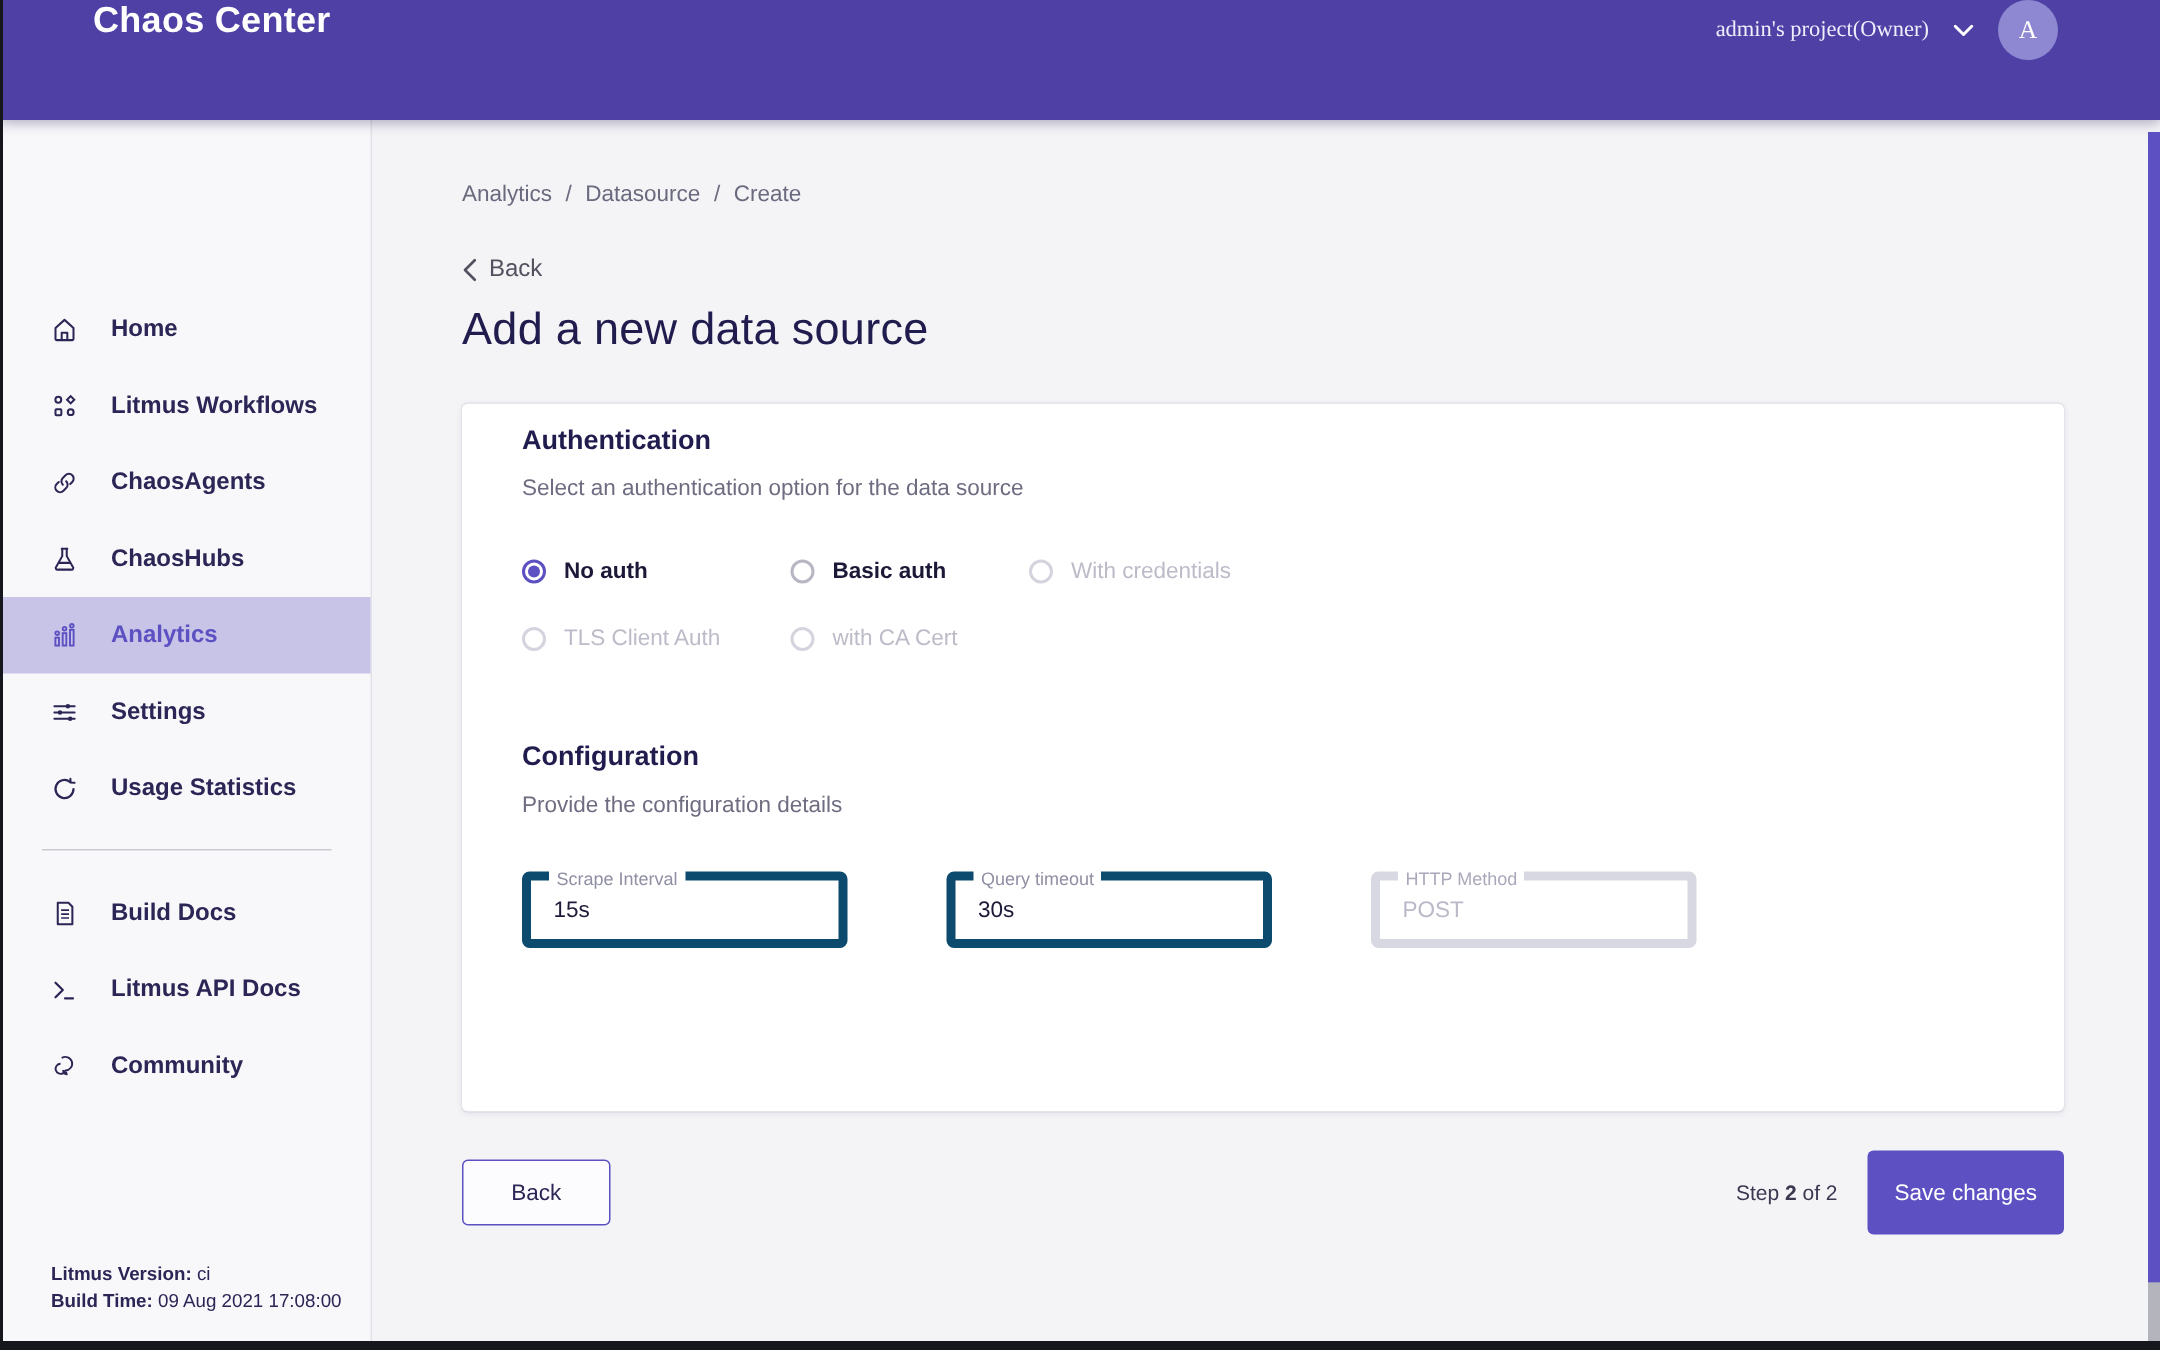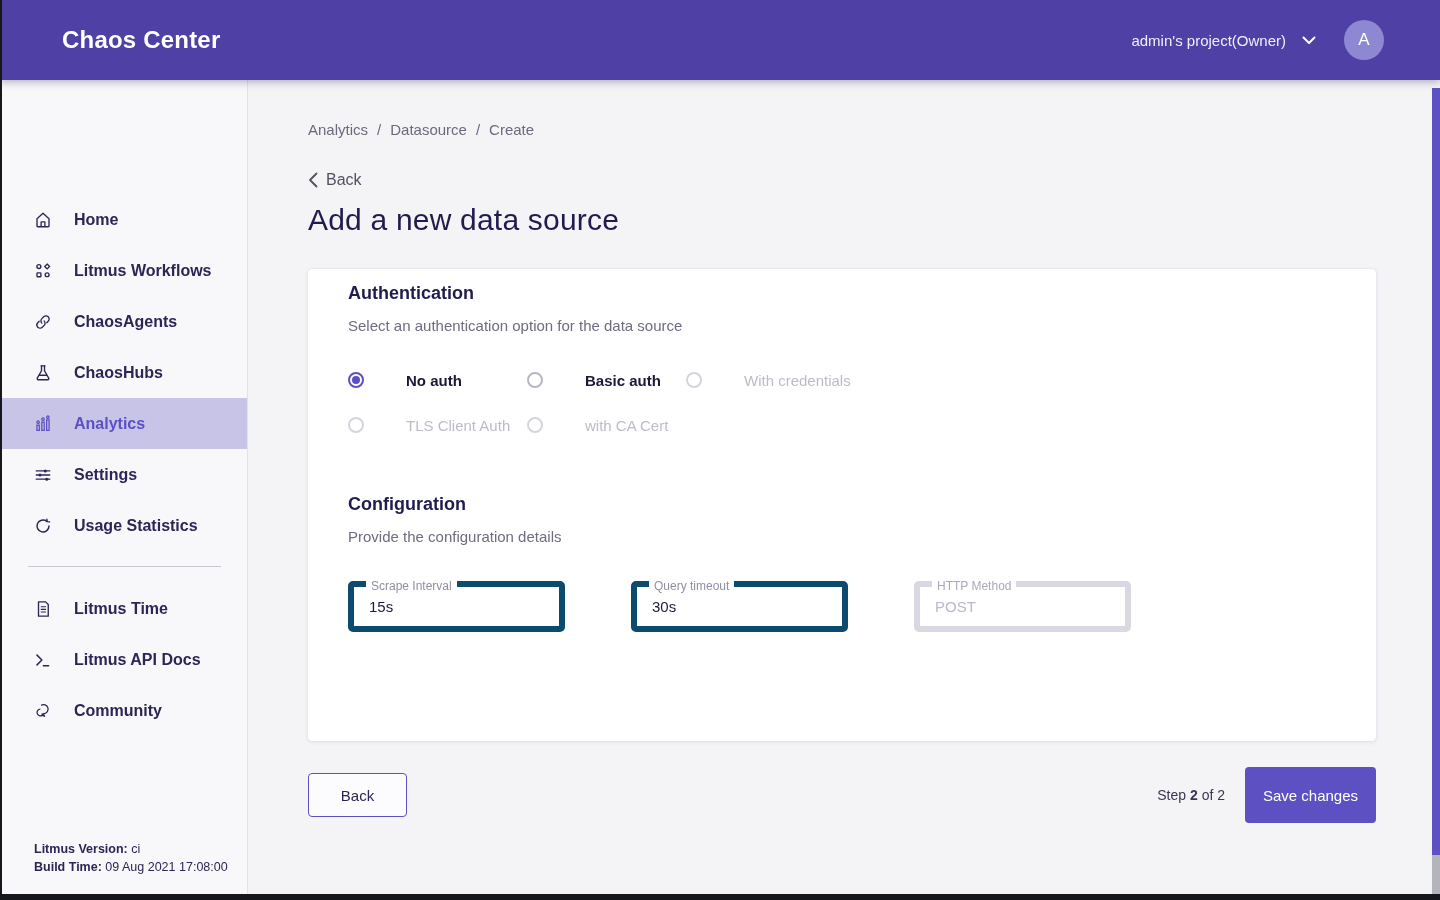--- a/index.html
+++ b/index.html
@@ -15,23 +15,23 @@
     --gray:#6d6c80;
     --disabled:#bcbcc9;
     --content-bg:#f4f4f7;
     --sidebar-bg:#f8f8fb;
   }
 
   .left-edge{ position:fixed; left:0; top:0; width:2px; height:900px; background:#16161d; z-index:60;}
   .bottom-edge{ position:fixed; left:0; bottom:0; width:1440px; height:6px; background:#16161d; z-index:60;}
 
   
-  .header{ position:relative; height:80px; background:var(--purple-header); display:flex; align-items:center; box-shadow:0 2px 8px rgba(40,35,80,.35); z-index:20;}
+  .header{ position:relative; height:80px; background:var(--purple-header); display:flex; box-shadow:0 2px 8px rgba(40,35,80,.35); z-index:20;}
   .app-title{ color:#fff; font-size:24px; font-weight:700; margin-left:62px; letter-spacing:.2px;}
-  .header-right{ position:absolute; right:56px; display:flex; align-items:center; gap:28px;}
+  .header-right{ position:absolute; right:68px; display:flex; align-items:center; gap:16px;font-family:Liberation Serif, serif;}
   .project-selector{ display:flex; align-items:center; gap:16px; color:#f0eefc; font-size:15px; cursor:pointer;}
   .caret svg{ display:block; }
   .avatar{ width:40px; height:40px; border-radius:50%; background:#8e88d2; color:#fff; font-size:17px; display:flex; align-items:center; justify-content:center; cursor:pointer;}
 
   
   .shell{ display:flex; height:814px; }
   .sidebar{ width:248px; background:var(--sidebar-bg); border-right:1px solid #e2e2ea; position:relative; flex-shrink:0; padding-top:114px;}
   .side-item{ height:51px; display:flex; align-items:center; cursor:pointer; color:var(--navy); }
   .side-item .icon{ width:18px; height:18px; margin-left:34px; display:flex; align-items:center; justify-content:center; color:var(--navy);}
   .side-item .lbl{ margin-left:22px; font-size:16px; font-weight:600; }
@@ -50,21 +50,21 @@
   .back-link{ margin-top:33px; display:flex; align-items:center; gap:8px; color:#53515f; font-size:16px; cursor:pointer; width:70px;}
   .page-title{ margin-top:14px; font-size:30px; font-weight:500; color:var(--title); letter-spacing:.2px;}
 
   
   .card{ margin-top:32px; width:1068px; height:472px; background:#fff; border-radius:4px; box-shadow:0 1px 4px rgba(30,25,80,.10), 0 0 1px rgba(30,25,80,.18); padding:14px 40px;}
   .section-title{ font-size:18px; font-weight:700; color:var(--title);}
   .section-sub{ margin-top:13px; font-size:15px; color:var(--gray);}
 
   .radio-row{ display:grid; grid-template-columns:179px 159px auto; margin-top:38px; }
   .radio-row.second{ margin-top:28px; grid-template-columns:179px auto;}
-  .auth-option{ display:flex; gap:42px; cursor:pointer;}
+  .auth-option{ display:flex; align-items:center; gap:12px; cursor:pointer;}
   .radio{ width:16px; height:16px; border-radius:50%; border:2px solid #b7b7c4; background:#fff; position:relative; flex-shrink:0;}
   .auth-option.selected .radio{ border-color:var(--accent);}
   .auth-option.selected .radio::after{ content:""; position:absolute; inset:2px; border-radius:50%; background:var(--accent);}
   .auth-option.disabled .radio{ border-color:#d4d4de; cursor:default;}
   .auth-option .opt-lbl{ font-size:15px; font-weight:600; color:var(--text-dark);}
   .auth-option.disabled{ cursor:default;}
   .auth-option.disabled .opt-lbl{ color:var(--disabled); font-weight:400;}
 
   .config-block{ margin-top:60px;}
   .fields-row{ display:flex; gap:66px; margin-top:36px;}
@@ -198,21 +198,21 @@
 
     <div class="side-divider"></div>
 
     <div class="side-item">
       <span class="icon">
         <svg width="18" height="18" viewBox="0 0 24 24" fill="none" stroke="currentColor" stroke-width="1.8" stroke-linejoin="round">
             <path d="M6 2.5h9.5l3.5 3.5v15.5H6z"></path>
             <path d="M9 9h7M9 12.5h7M9 16h7" stroke-width="1.5"></path>
           </svg>
       </span>
-      <span class="lbl">Litmus Time</span>
+      <span class="lbl">Build Docs</span>
     </div>
 
     <div class="side-item">
       <span class="icon">
         <svg width="18" height="18" viewBox="0 0 24 24" fill="none" stroke="currentColor" stroke-width="2" stroke-linecap="round" stroke-linejoin="round">
             <path d="M4 5.5l6.5 6.5L4 18.5"></path>
             <path d="M12.5 19.5h7"></path>
           </svg>
       </span>
       <span class="lbl">Litmus API Docs</span>

